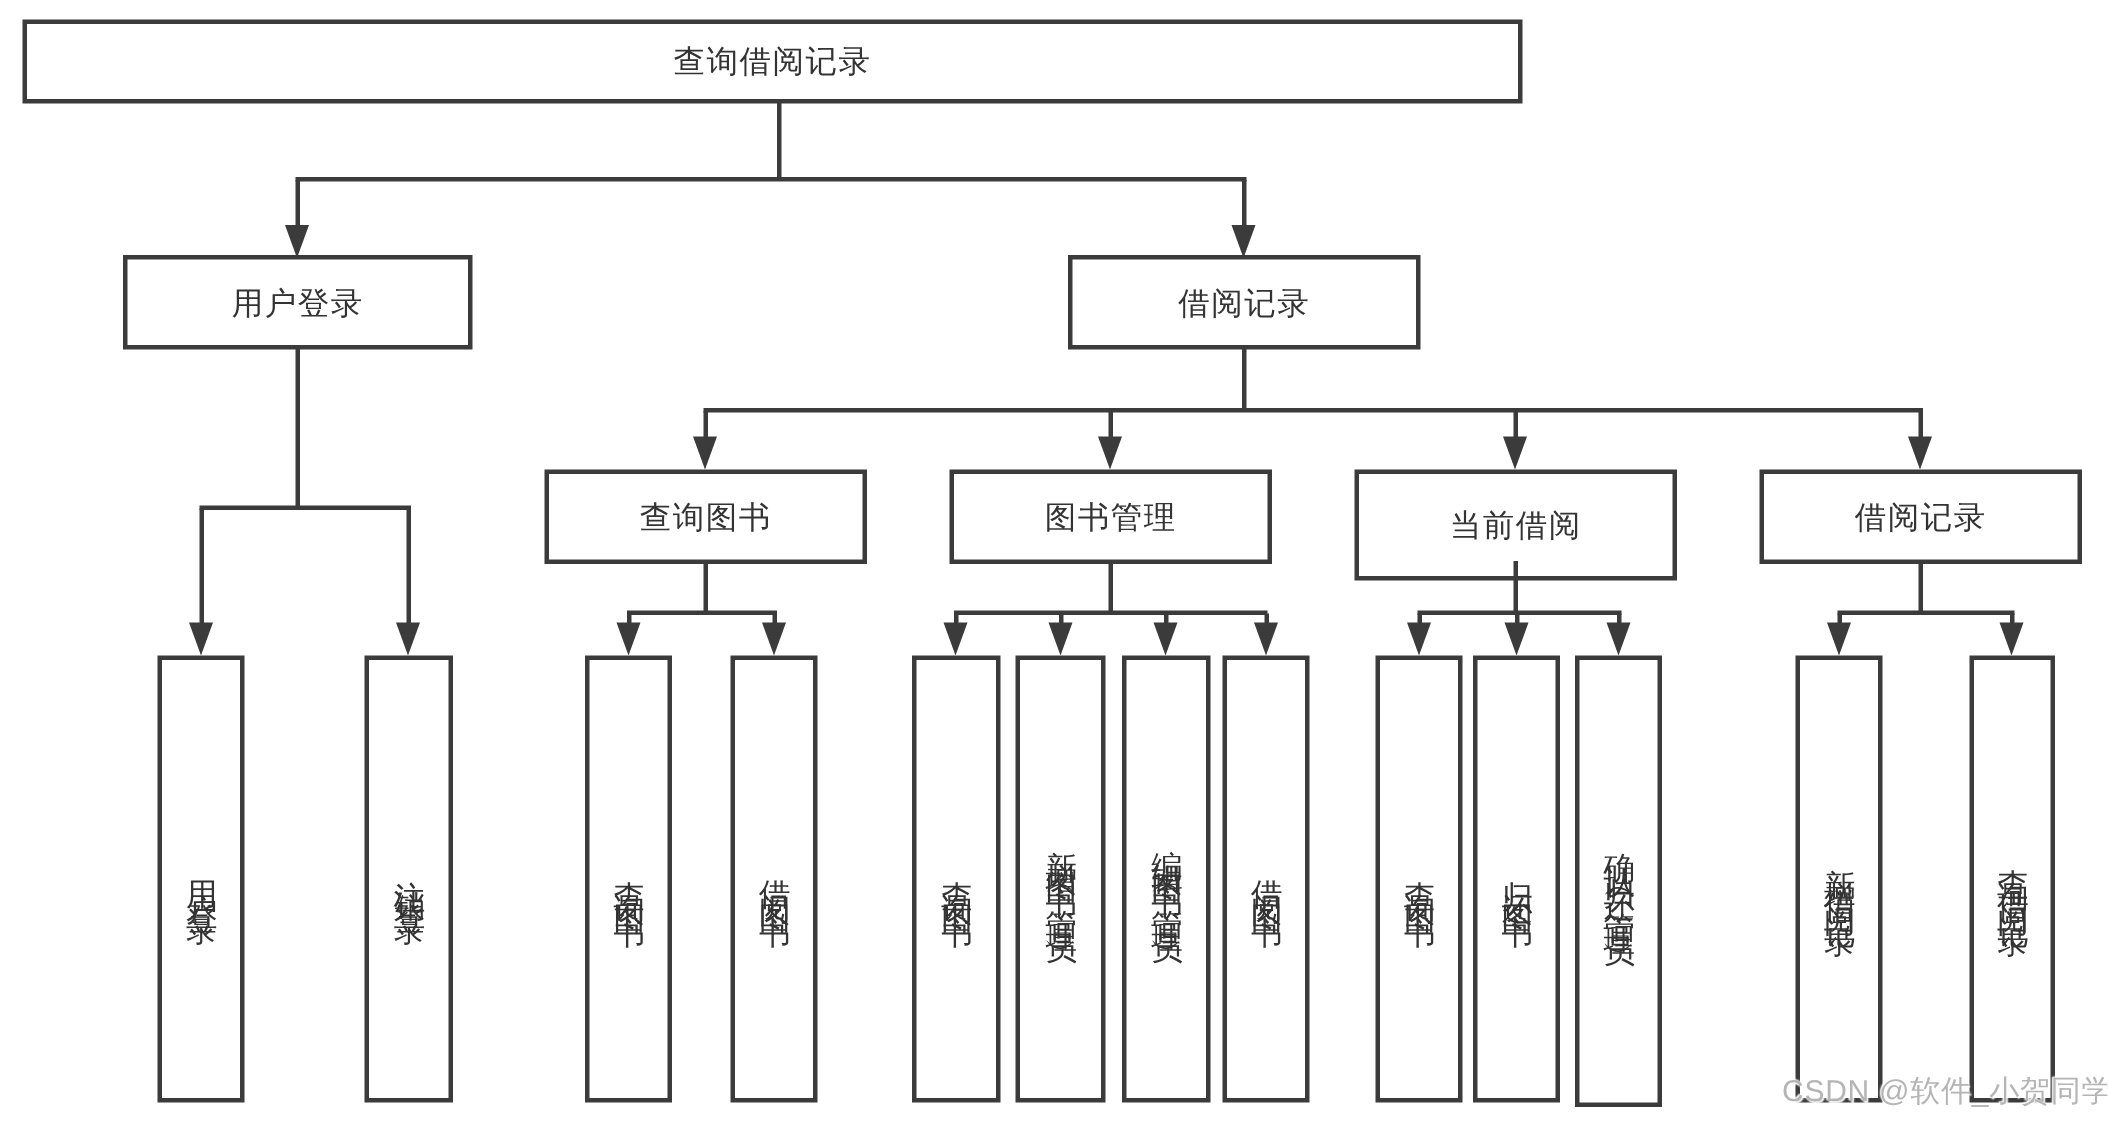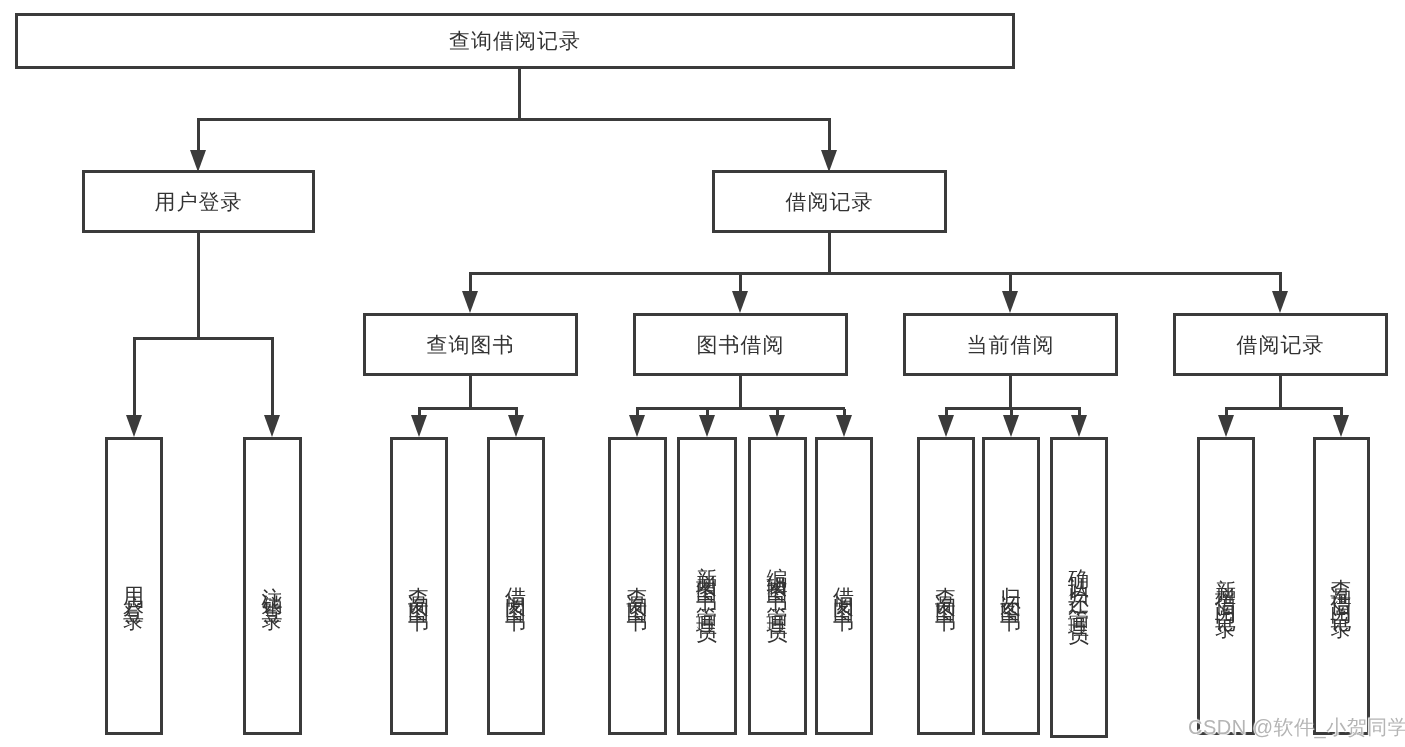--- a/index.html
+++ b/index.html
@@ -72,23 +72,23 @@
   <div class="arrow" style="left:732px;top:291px;"></div>
   <div class="vline" style="left:1009px;top:274px;width:3px;height:19px;"></div>
   <div class="arrow" style="left:1002px;top:291px;"></div>
   <div class="vline" style="left:1279px;top:274px;width:3px;height:19px;"></div>
   <div class="arrow" style="left:1272px;top:291px;"></div>
 
   <div class="node" style="left:363px;top:313px;width:215px;height:63px;">
     <span>查询图书</span>
   </div>
   <div class="node" style="left:633px;top:313px;width:215px;height:63px;">
-    <span>图书借阅</span>
+    <span>图书管理</span>
   </div>
-  <div class="node" style="left:903px;top:313px;width:215px;height:63px;">
+  <div class="node" style="left:903px;top:313px;width:215px;height:74px;">
     <span>当前借阅</span>
   </div>
   <div class="node" style="left:1173px;top:313px;width:215px;height:63px;">
     <span>借阅记录</span>
   </div>
 
   <div class="vline" style="left:469px;top:374px;width:3px;height:35px;"></div>
   <div class="hline" style="left:418px;top:407px;width:100px;height:3px;"></div>
   <div class="vline" style="left:418px;top:409px;width:3px;height:8px;"></div>
   <div class="arrow" style="left:411px;top:415px;"></div>

